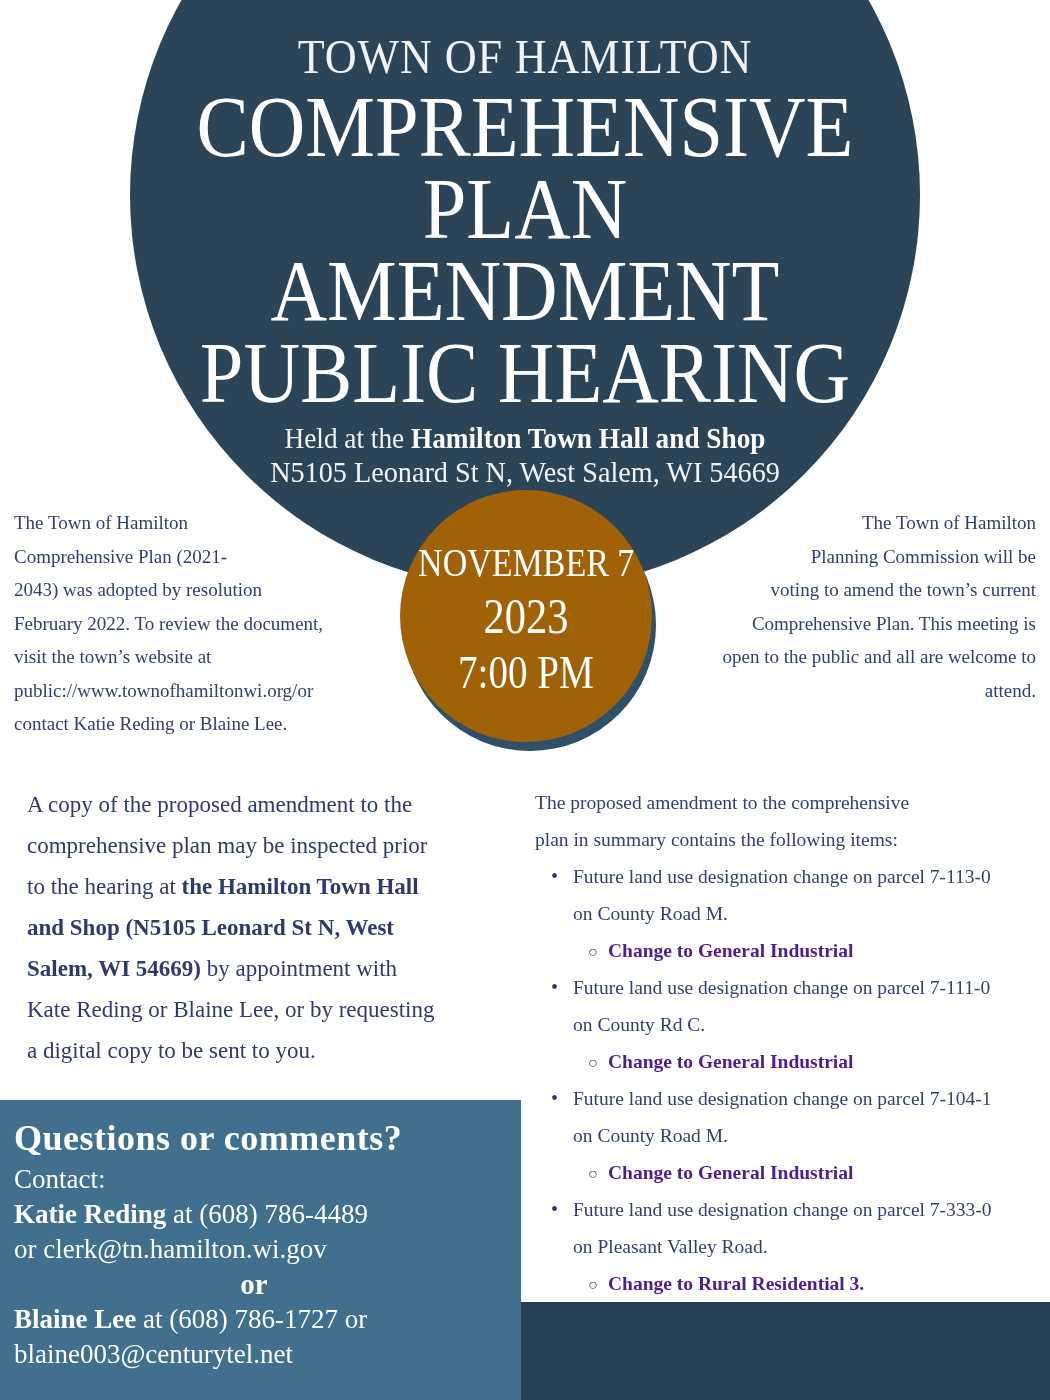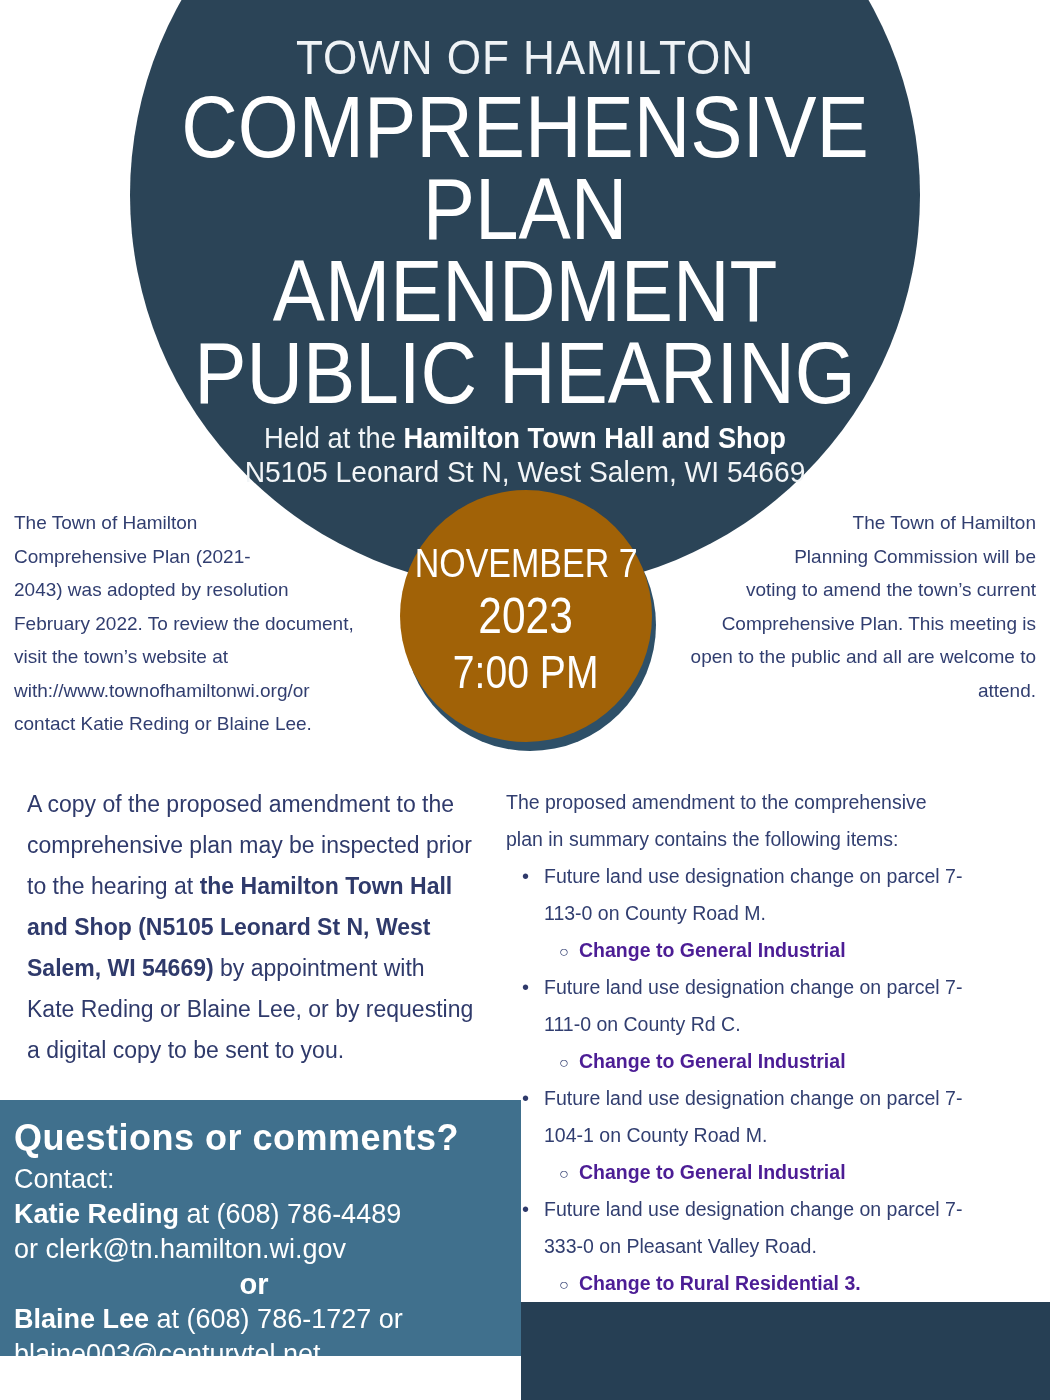--- a/index.html
+++ b/index.html
@@ -1,19 +1,19 @@
 <!DOCTYPE html>
 <html><head>
 <meta charset="utf-8">
 <style>
   * { margin:0; padding:0; box-sizing:border-box; }
   html,body { background:#ffffff; }
   .flyer {
     position:relative; width:1050px; height:1400px; background:#ffffff;
-    overflow:hidden; font-family:Liberation Sans, sans-serif;
+    overflow:hidden; font-family:Liberation Serif, serif;
   }
   
   .hero-circle {
     position:absolute; left:130px; top:-200px; width:790px; height:790px;
     border-radius:50%; background:#2b4457; color:#f8fafb;
   }
   .hero-content { padding-top:228px; text-align:center; }
   .hero-eyebrow {
     font-size:49px; line-height:58px; letter-spacing:1px;
     transform:scaleX(0.90); color:#eff3f6;
@@ -51,36 +51,36 @@
     font-size:19px; line-height:33.5px; color:#313e70; text-align:right;
   }
   
   .copy-para {
     position:absolute; left:27px; top:784px; width:520px;
     font-size:23px; line-height:41px; color:#2f3a6b;
   }
   .copy-para strong { font-weight:700; }
   
   .summary {
-    position:absolute; left:506px; top:784px; width:470px;
+    position:absolute; left:535px; top:784px; width:470px;
     font-size:19.5px; line-height:37px; color:#313e70;
   }
   .summary-items { list-style:none; }
   .summary-item { position:relative; padding-left:38px; }
   .dot-icon {
     position:absolute; left:16px; top:0; font-size:20px; color:#2f3a6b;
   }
   .sub-line { position:relative; padding-left:35px; }
   .ring-icon {
     position:absolute; left:15px; top:1px; font-size:16px; color:#3a4677;
   }
   .sub-line strong { font-weight:700; color:#4c1d95; }
   
   .contact-box {
-    position:absolute; left:0; top:1100px; width:521px; height:256px;
+    position:absolute; left:0; top:1100px; width:521px; height:300px;
     background:#40708d; color:#ffffff; padding:14px 0 0 14px;
   }
   .contact-heading { font-size:36px; line-height:48px; font-weight:700; letter-spacing:0.5px; }
   .contact-line { font-size:27px; line-height:35px; }
   .contact-line strong { font-weight:700; }
   .contact-or { font-size:29px; line-height:35px; font-weight:700; width:480px; text-align:center; }
   
   .corner-rect {
     position:absolute; left:521px; top:1302px; width:529px; height:98px;
     background:#263f54;
@@ -110,21 +110,21 @@
     <div class="date-l2">2023</div>
     <div class="date-l3">7:00 PM</div>
   </div>
 
   <div class="intro-left">
     <div>The Town of Hamilton</div>
     <div>Comprehensive Plan (2021-</div>
     <div>2043) was adopted by resolution</div>
     <div>February 2022. To review the document,</div>
     <div>visit the town’s website at</div>
-    <div>with://www.townofhamiltonwi.org/or</div>
+    <div>public://www.townofhamiltonwi.org/or</div>
     <div>contact Katie Reding or Blaine Lee.</div>
   </div>
 
   <div class="intro-right">
     <div>The Town of Hamilton</div>
     <div>Planning Commission will be</div>
     <div>voting to amend the town’s current</div>
     <div>Comprehensive Plan. This meeting is</div>
     <div>open to the public and all are welcome to</div>
     <div>attend.</div>

